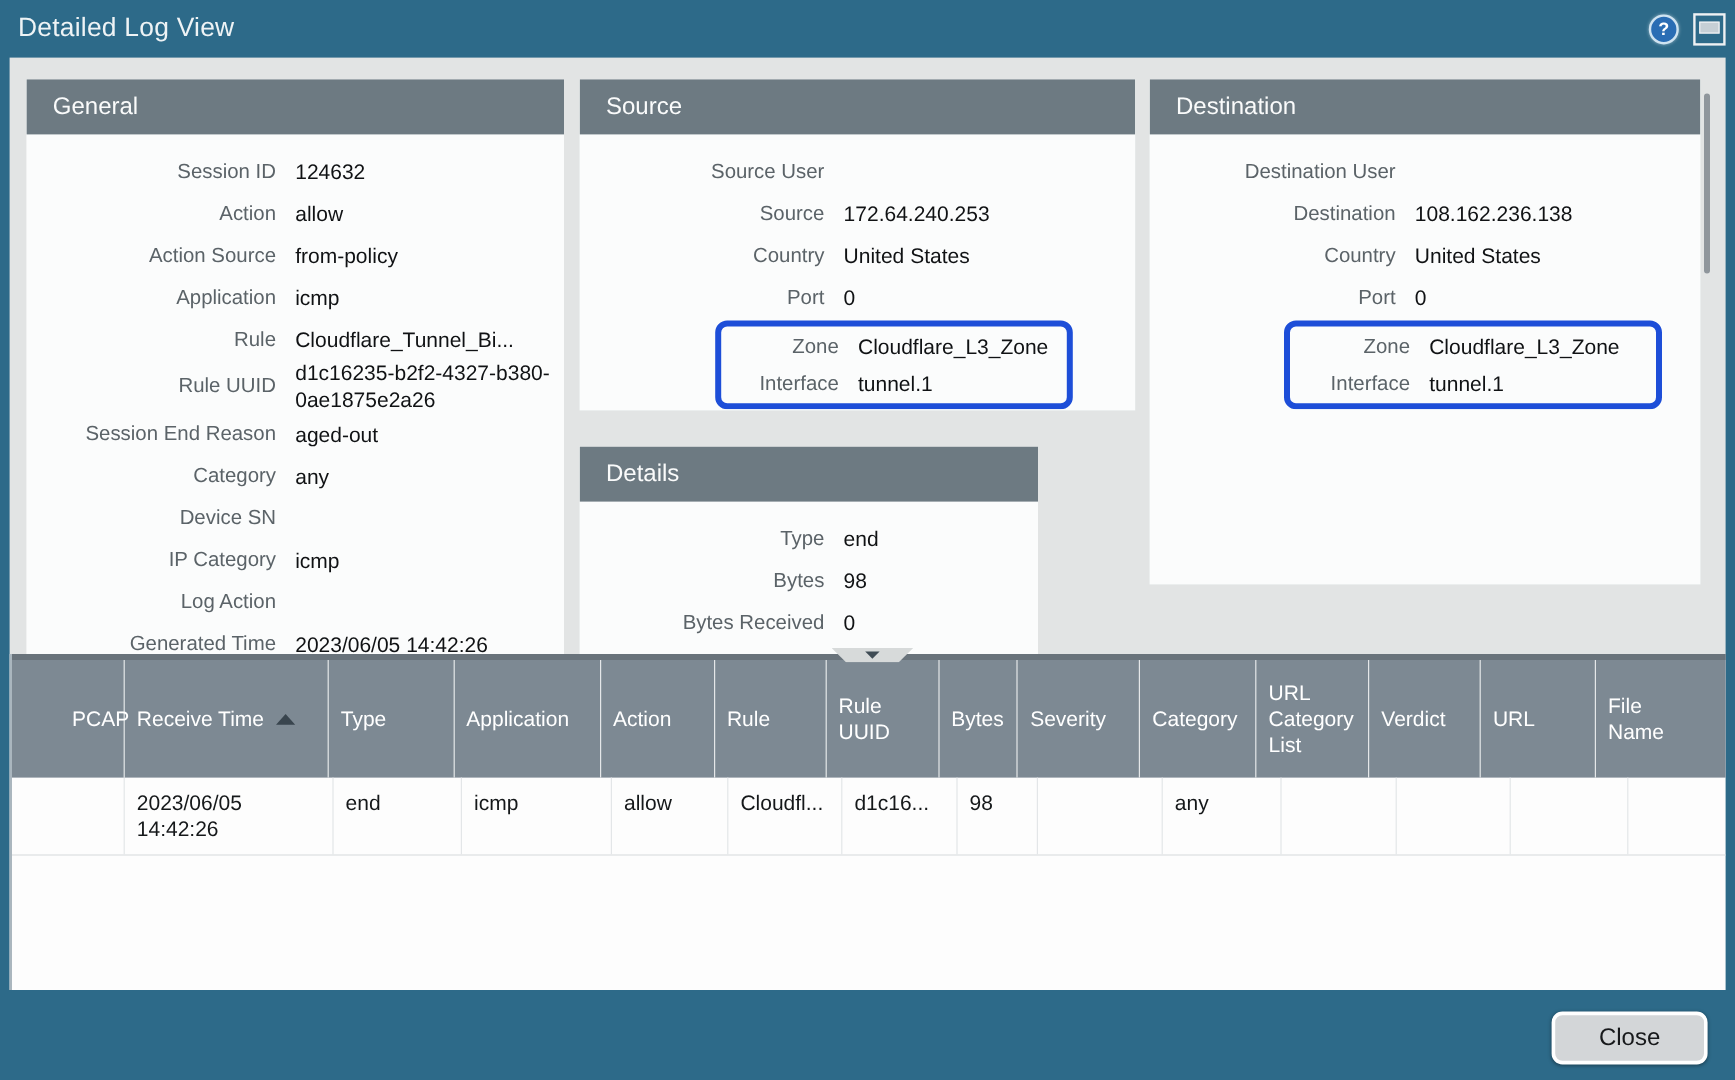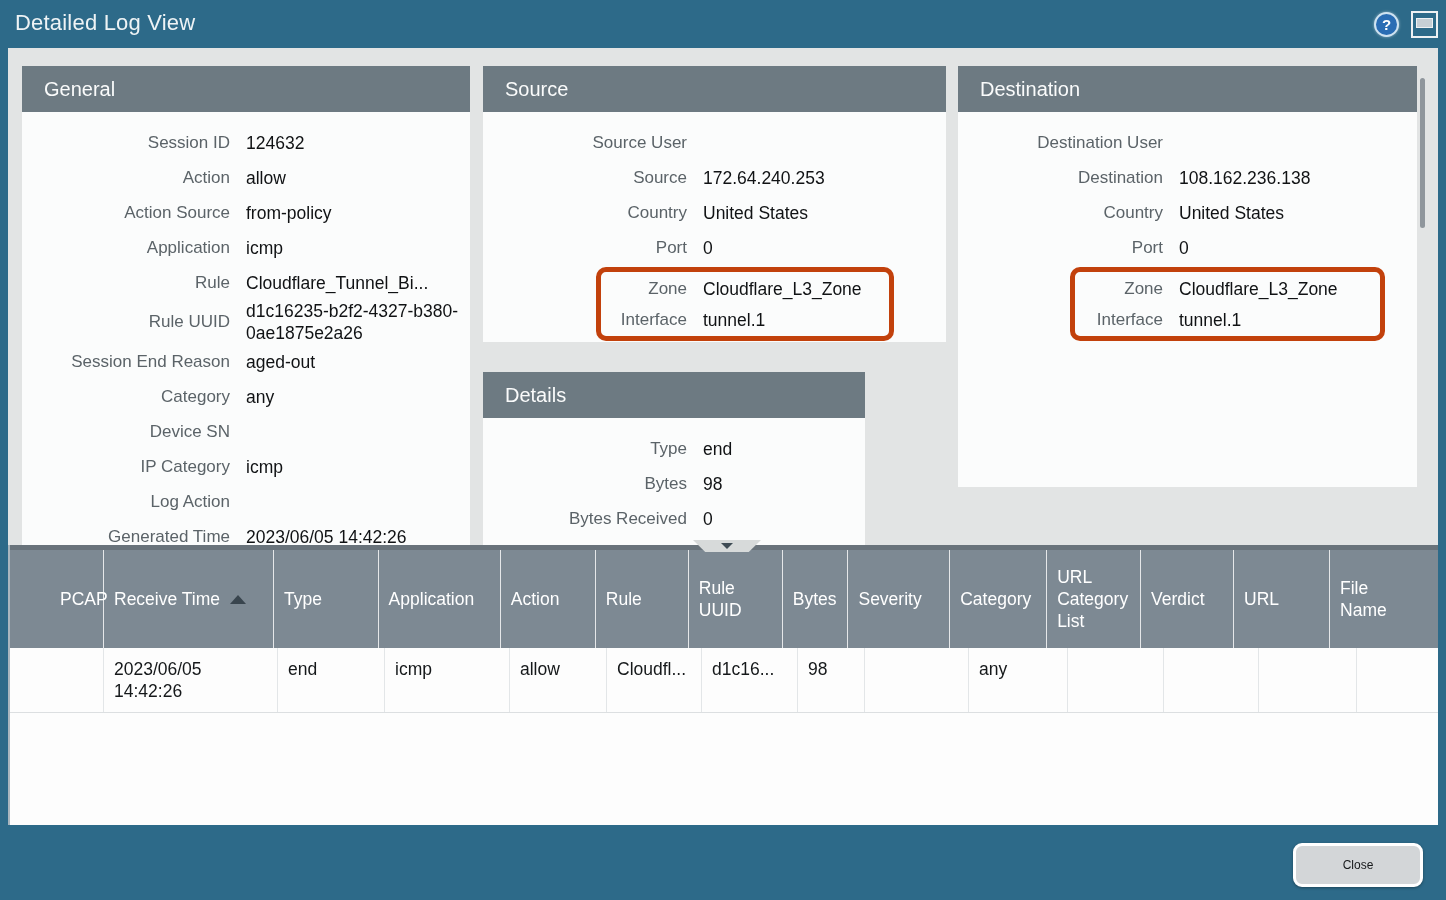--- a/index.html
+++ b/index.html
@@ -50,22 +50,22 @@
   .s-body .lbl { width:204px; }
   .d-body .lbl { width:205px; }
   .g-body .val { width:224px; }
 
   .panel-general { left:14px; top:18px; width:448px; height:479px; }
   .panel-source  { left:475px; top:18px; width:463px; height:276px; }
   .panel-details { left:475px; top:324px; width:382px; height:173px; }
   .panel-dest    { left:950px; top:18px; width:459px; height:421px; }
 
   .red-box {
-    border:5px solid #c2410c; border-radius:10px;
-    padding:1px 0; margin-top:2px;
+    border:5px solid #1d4ed8; border-radius:10px;
+    padding:1px 12px; margin-top:2px;
   }
   .red-box .p-row { min-height:31px; }
   .s-red { margin-left:113px; width:298px; }
   .s-red .lbl { width:86px; }
   .d-red { margin-left:112px; width:315px; }
   .d-red .lbl { width:88px; }
 
   .scroll-thumb {
     position:absolute; left:1412px; top:30px; width:5px; height:150px;
     background:#8f969c; border-radius:3px; cursor:pointer;
@@ -115,21 +115,21 @@
   .c9 { width:104px; } .c10 { width:99px; } .c11 { width:96px; } .c12 { width:95px; }
   .c13 { width:98px; } .c14 { width:108px; flex:1; }
   .th.c14 { padding-right:64px; }
   .th.c11 span, .th.c14 span { max-width:80px; }
 
   
   .close-btn {
     position:absolute; left:1293px; top:843px; width:130px; height:44px;
     background:#d3d6d8; border:3px solid #ffffff; border-radius:9px;
     font-family:"Liberation Sans", sans-serif;
-    font-size:12px; color:#17191b; cursor:pointer;
+    font-size:20px; color:#17191b; cursor:pointer;
     box-shadow:0 1px 3px rgba(0,0,0,.35);
   }
 </style>
 </head>
 <body>
 
 <div class="screen">
 
   <div class="titlebar">
     <div class="title">Detailed Log View</div>

